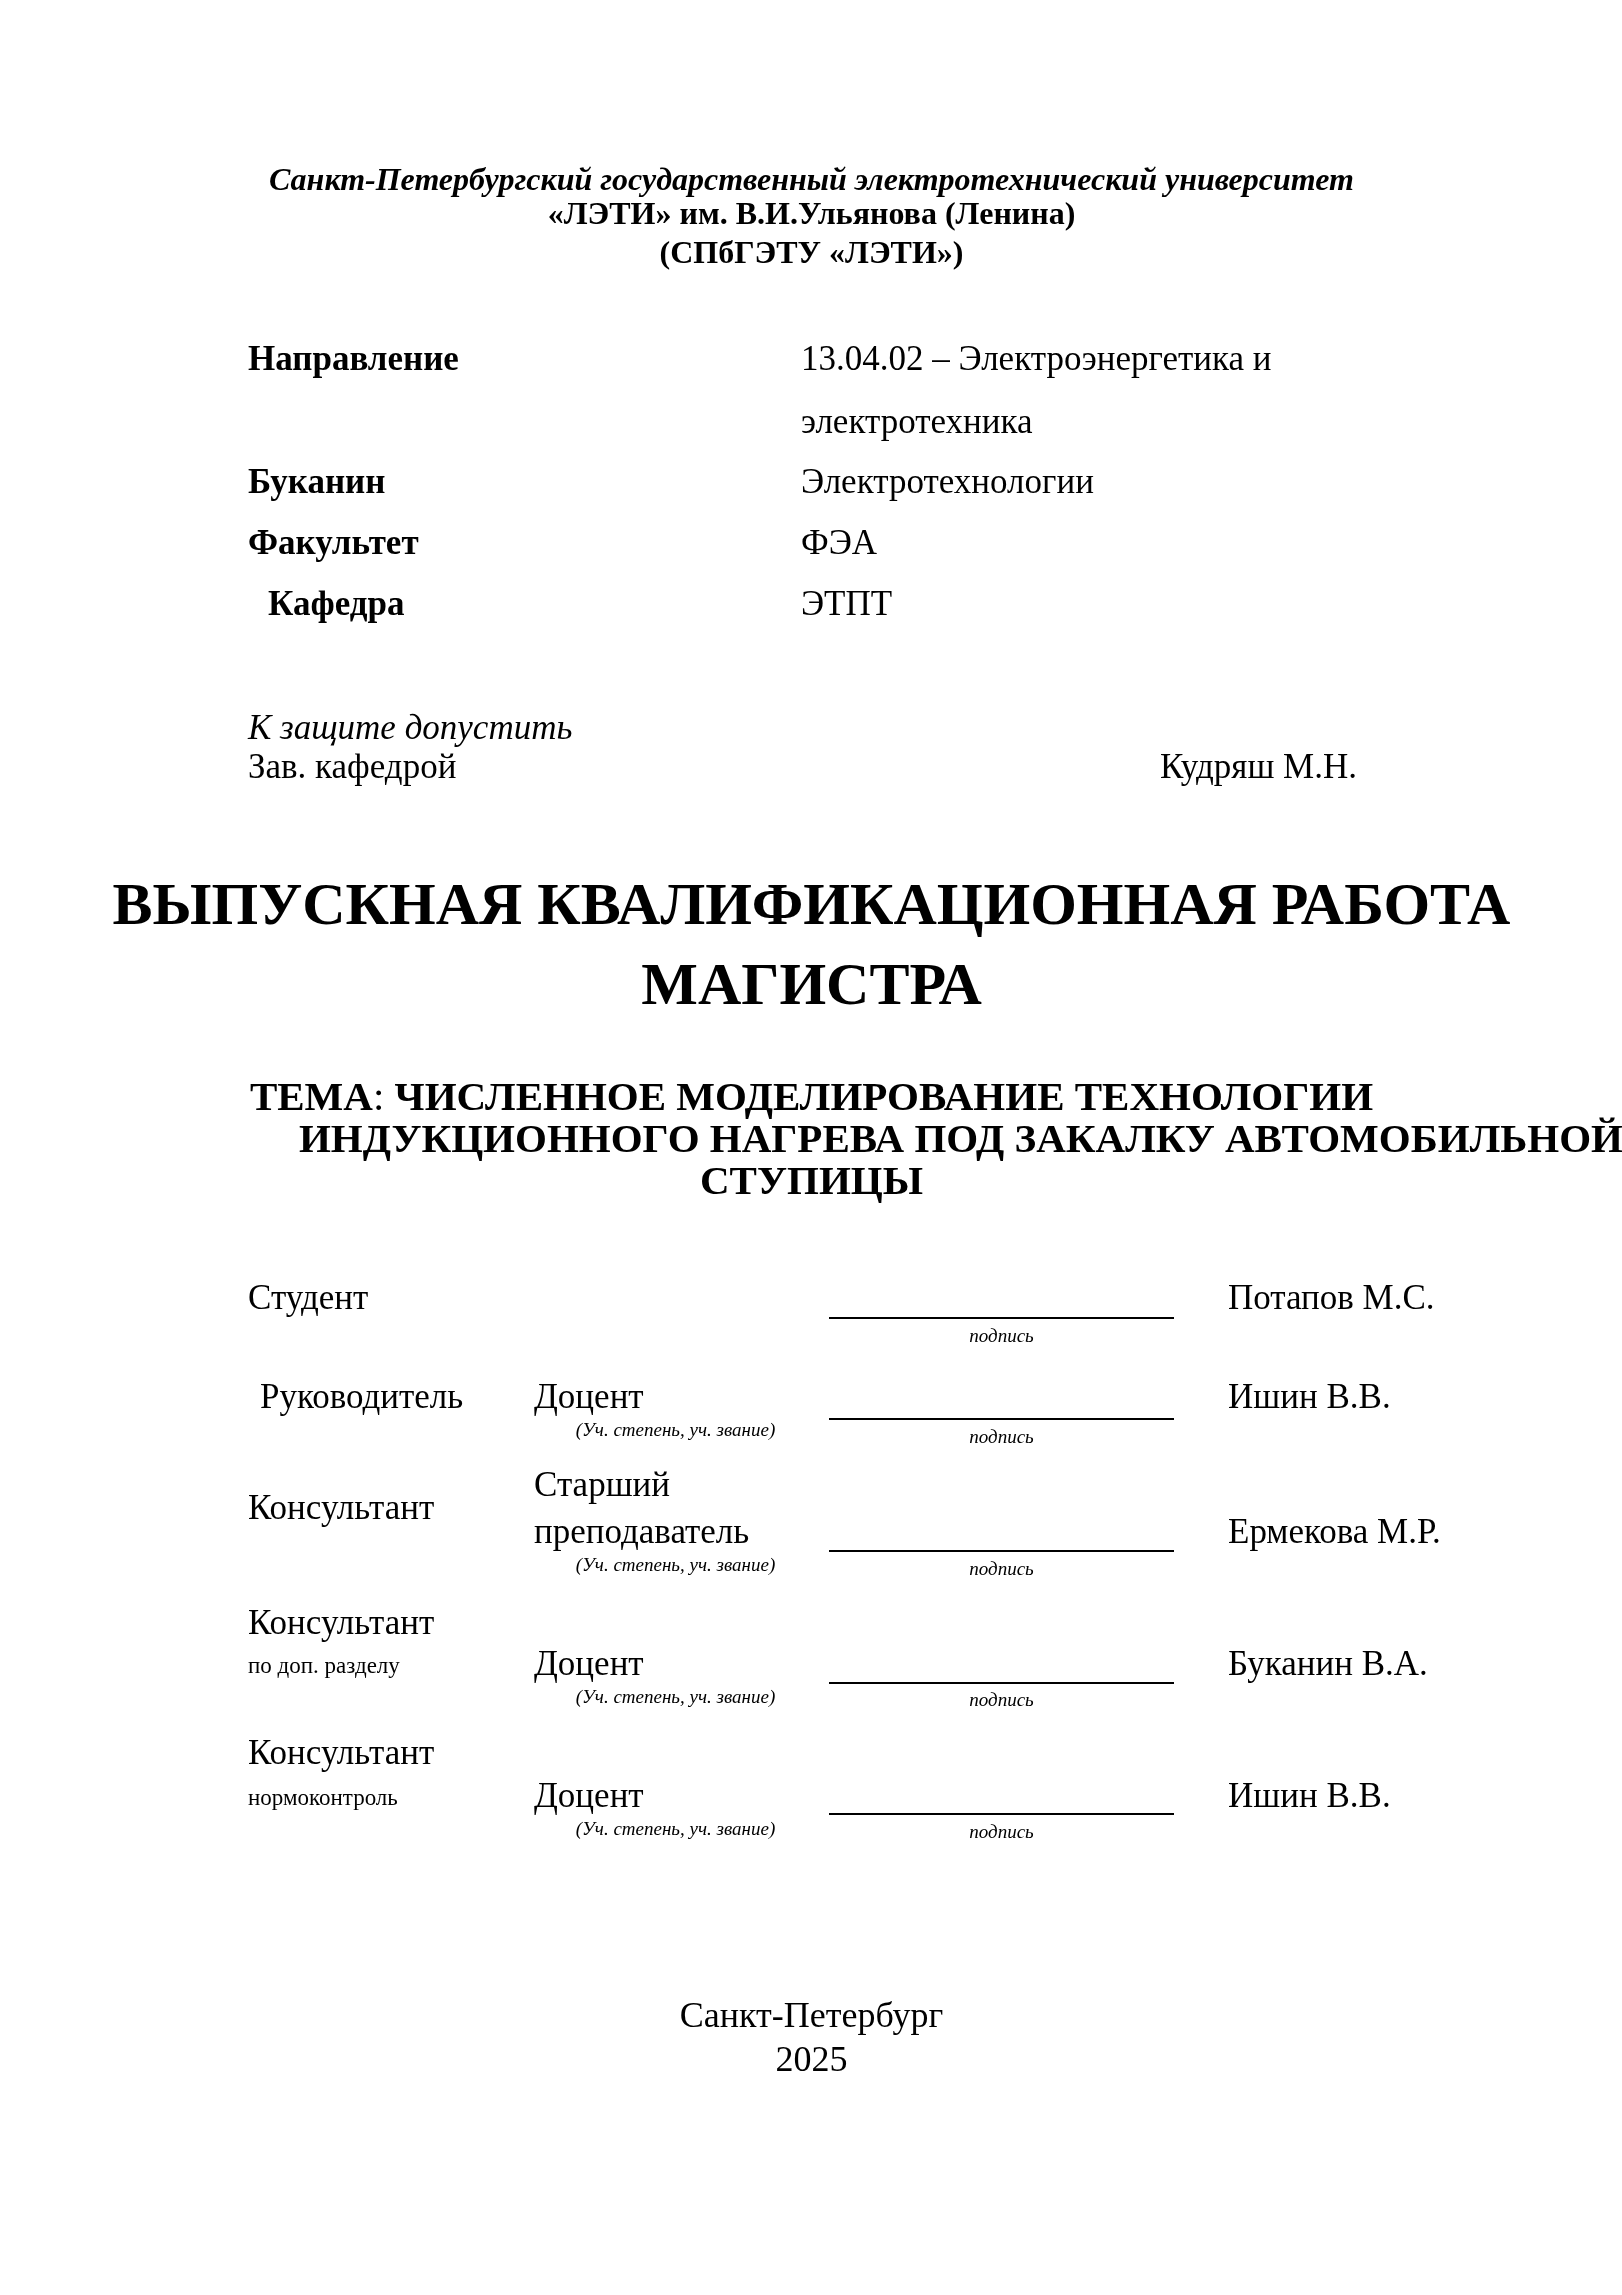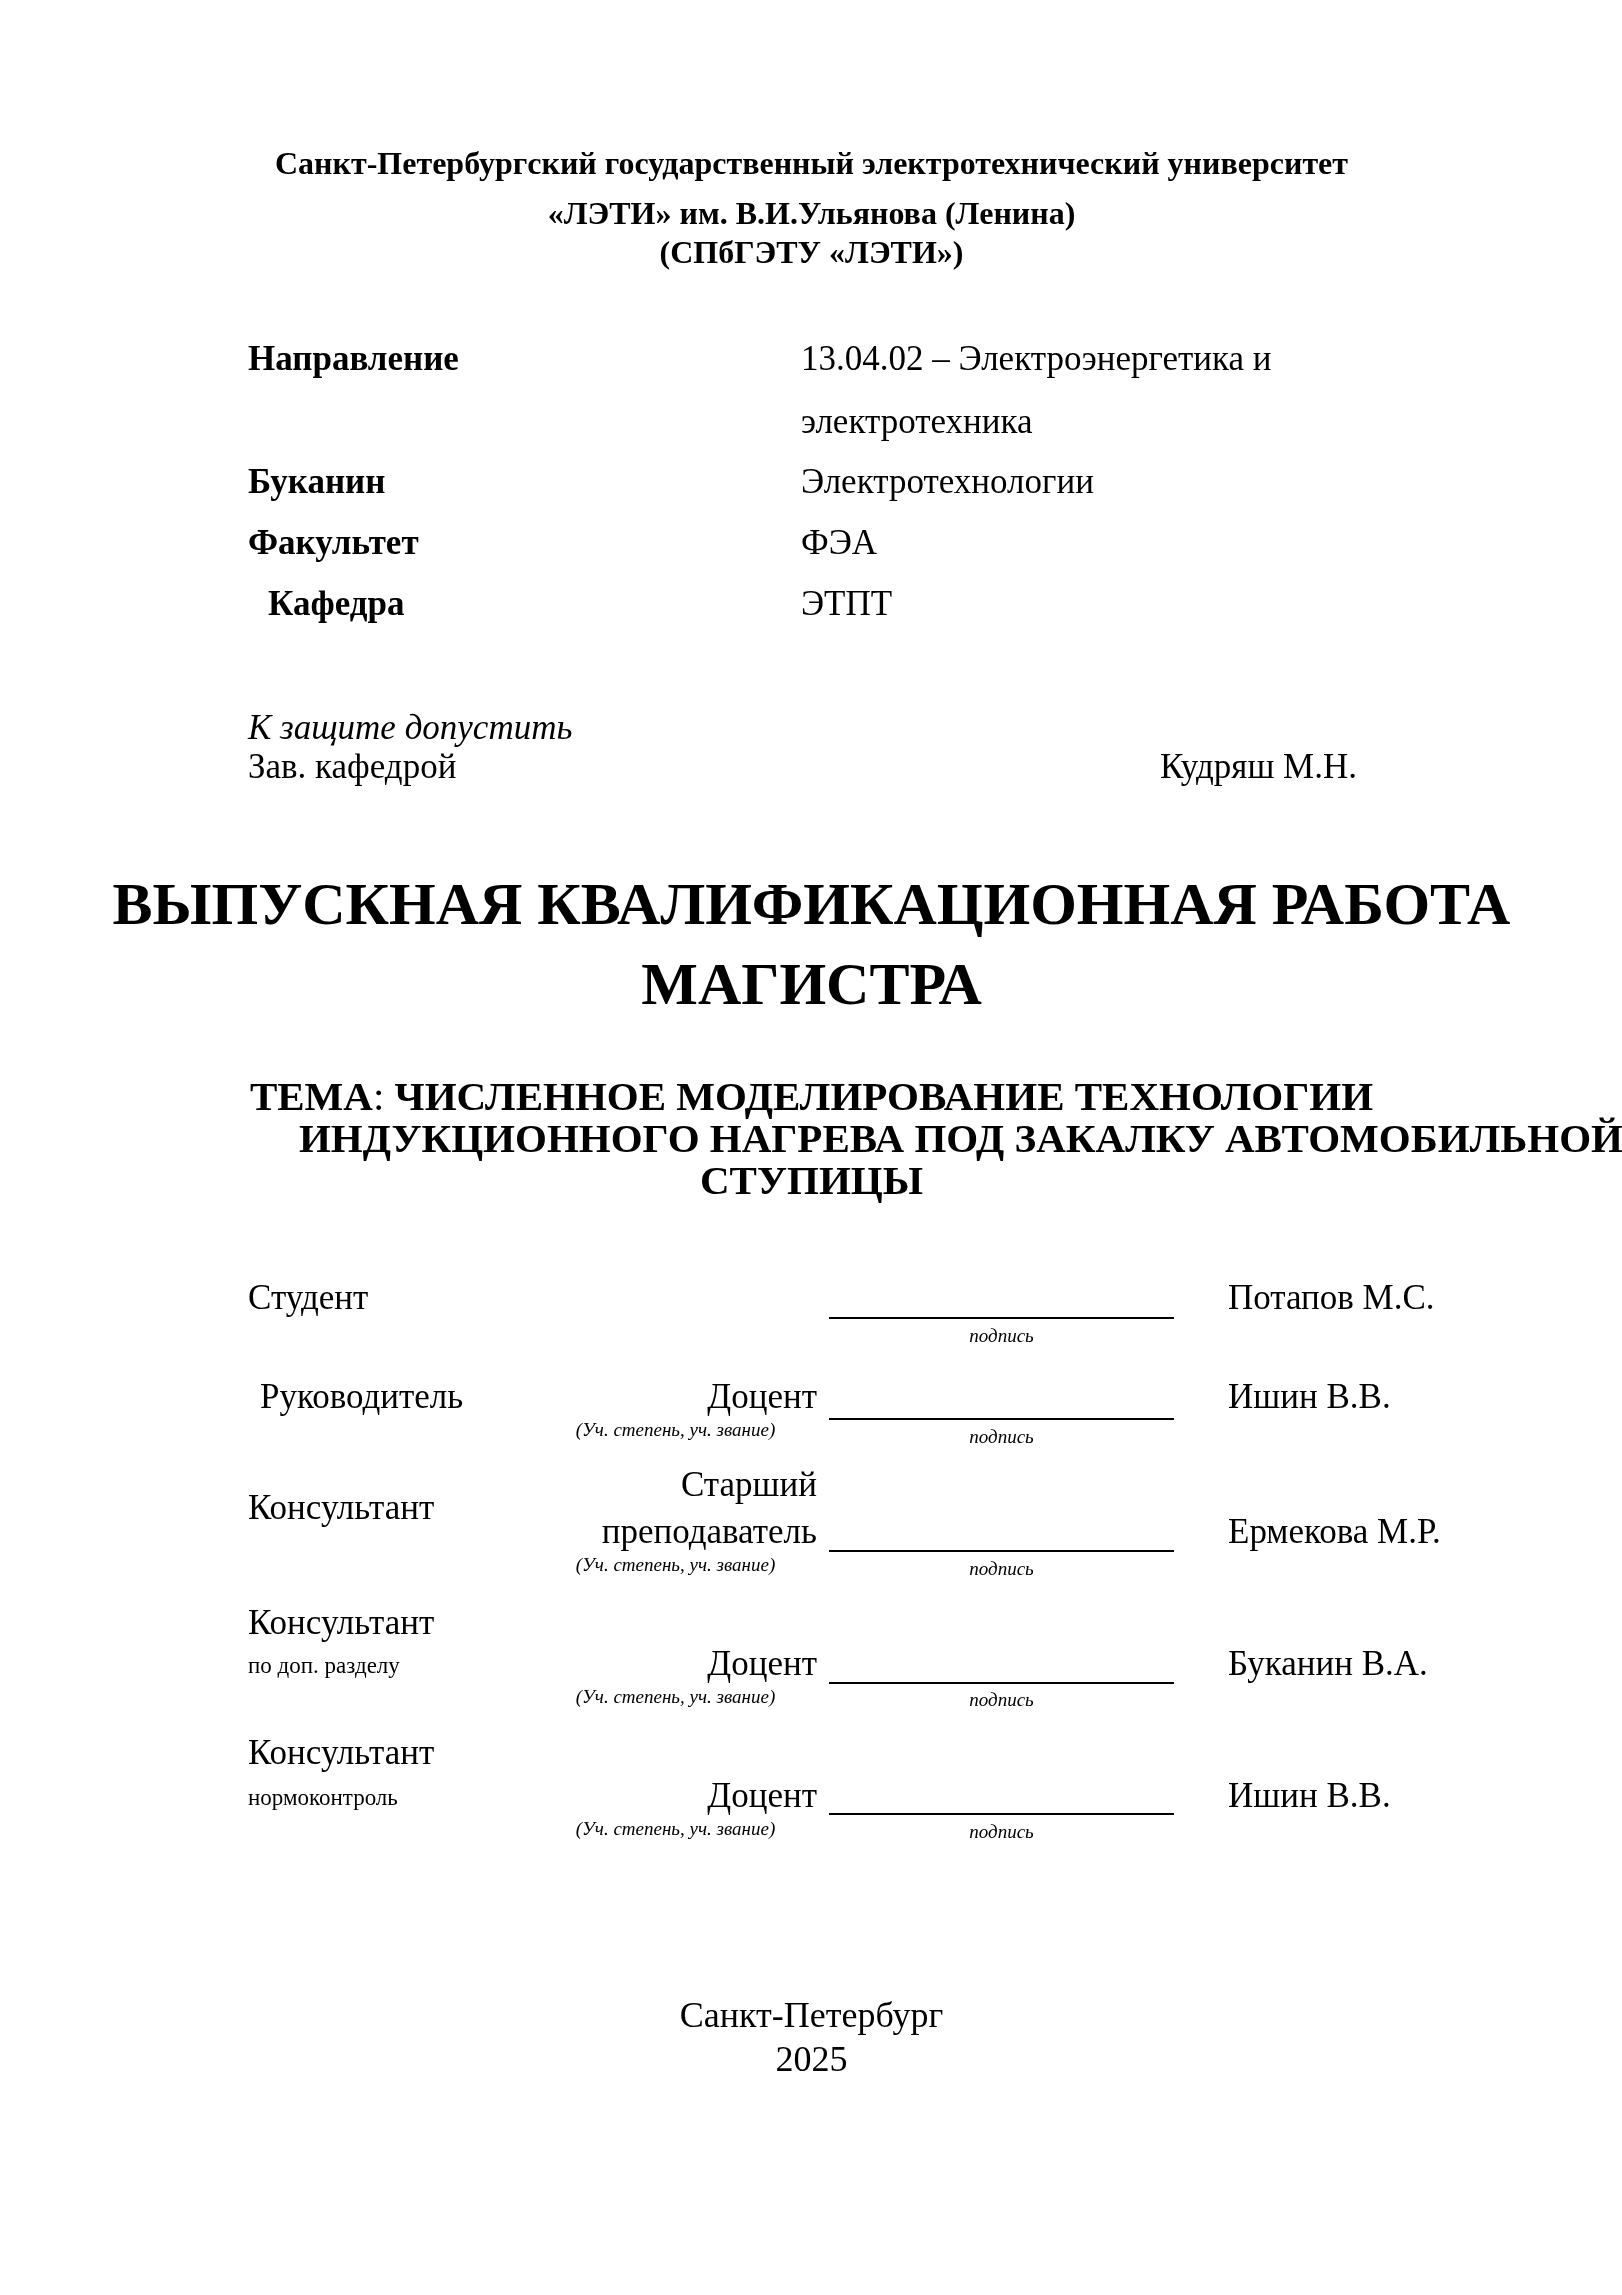--- a/index.html
+++ b/index.html
@@ -9,31 +9,31 @@
   .center { left: 0; width: 1623px; text-align: center; }
   .univ { font-weight: bold; font-size: 32px; line-height: 36px; }
   .field-label { font-weight: bold; font-size: 35px; }
   .field-value { font-size: 35px; }
   .normal { font-size: 35px; }
   .italic { font-style: italic; font-size: 35px; }
   .title-big { font-weight: bold; font-size: 60px; }
   .topic { font-weight: bold; font-size: 41px; line-height: 41px; }
   .sig-role { font-size: 35px; }
   .sig-sub { font-size: 23px; }
-  .sig-rank { font-size: 35px; text-align: right; width: 283px; }
+  .sig-rank { font-size: 35px; text-align: left; width: 283px; }
   .sig-rank-caption { font-style: italic; font-size: 19px; text-align: center; width: 283px; }
   .sig-line { height: 0; border-top: 2.4px solid #000; width: 345px; }
   .sig-caption { font-style: italic; font-size: 19px; text-align: center; width: 345px; }
   .sig-name { font-size: 35px; }
   .footer { font-size: 36px; line-height: 42px; }
 </style>
 </head>
 <body>
 
-<div class="abs center univ" style="top:145px;">Санкт-Петербургский государственный электротехнический университет</div>
+<div class="abs center univ" style="top:161px;font-style:italic;">Санкт-Петербургский государственный электротехнический университет</div>
 <div class="abs center univ" style="top:195px;">«ЛЭТИ» им. В.И.Ульянова (Ленина)</div>
 <div class="abs center univ" style="top:234px;">(СПбГЭТУ «ЛЭТИ»)</div>
 
 <div class="abs field-label" style="left:248px; top:339px;">Направление</div>
 <div class="abs field-value" style="left:801px; top:339px;">13.04.02 – Электроэнергетика и</div>
 <div class="abs field-value" style="left:801px; top:402px;">электротехника</div>
 
 <div class="abs field-label" style="left:248px; top:462px;">Буканин</div>
 <div class="abs field-value" style="left:801px; top:462px;">Электротехнологии</div>
 

